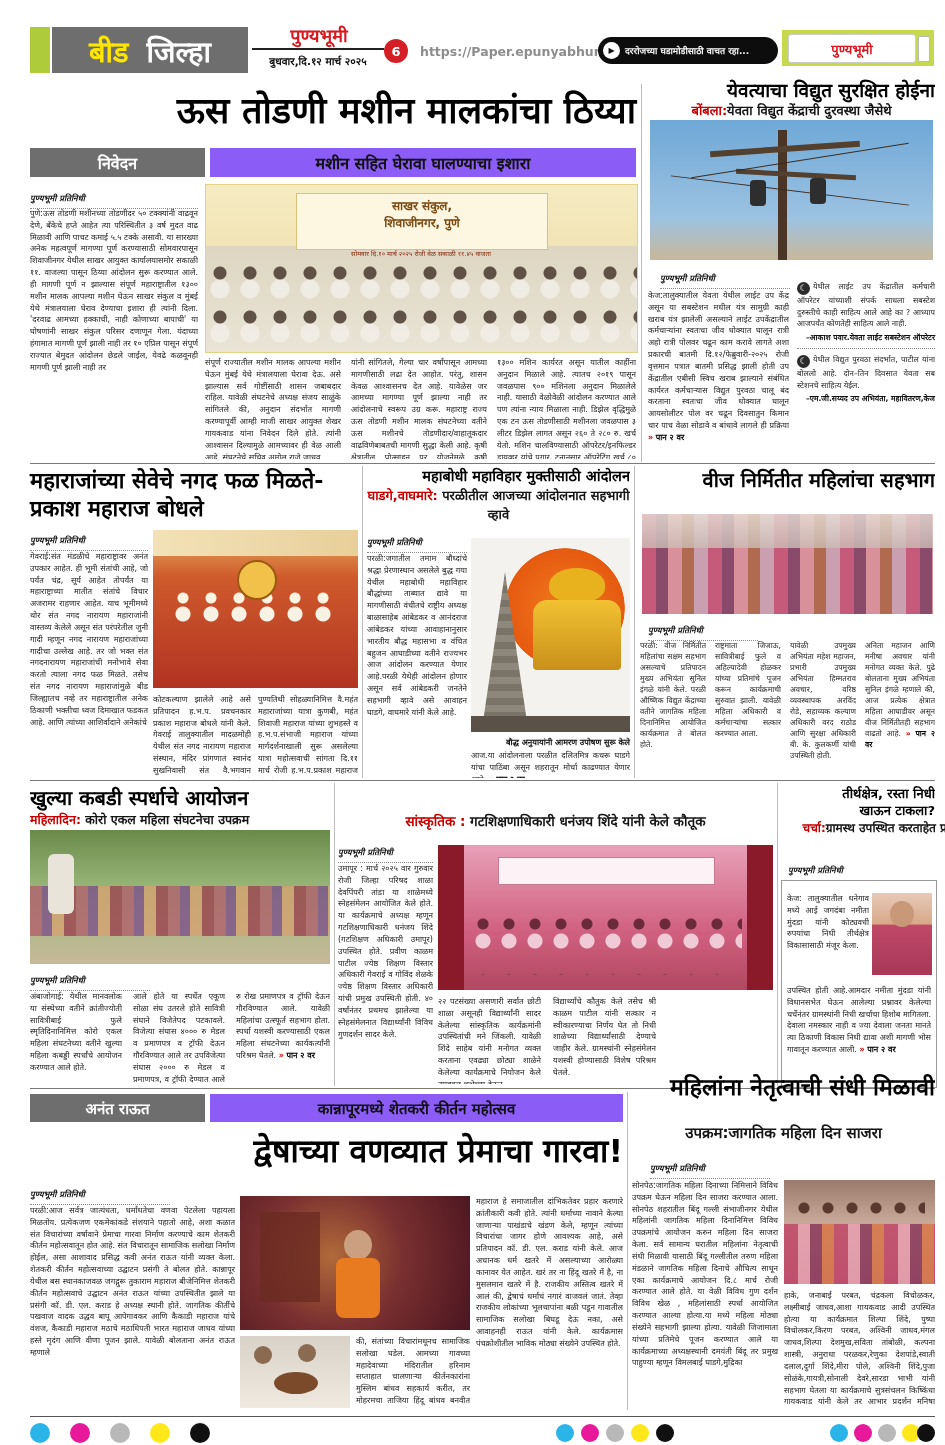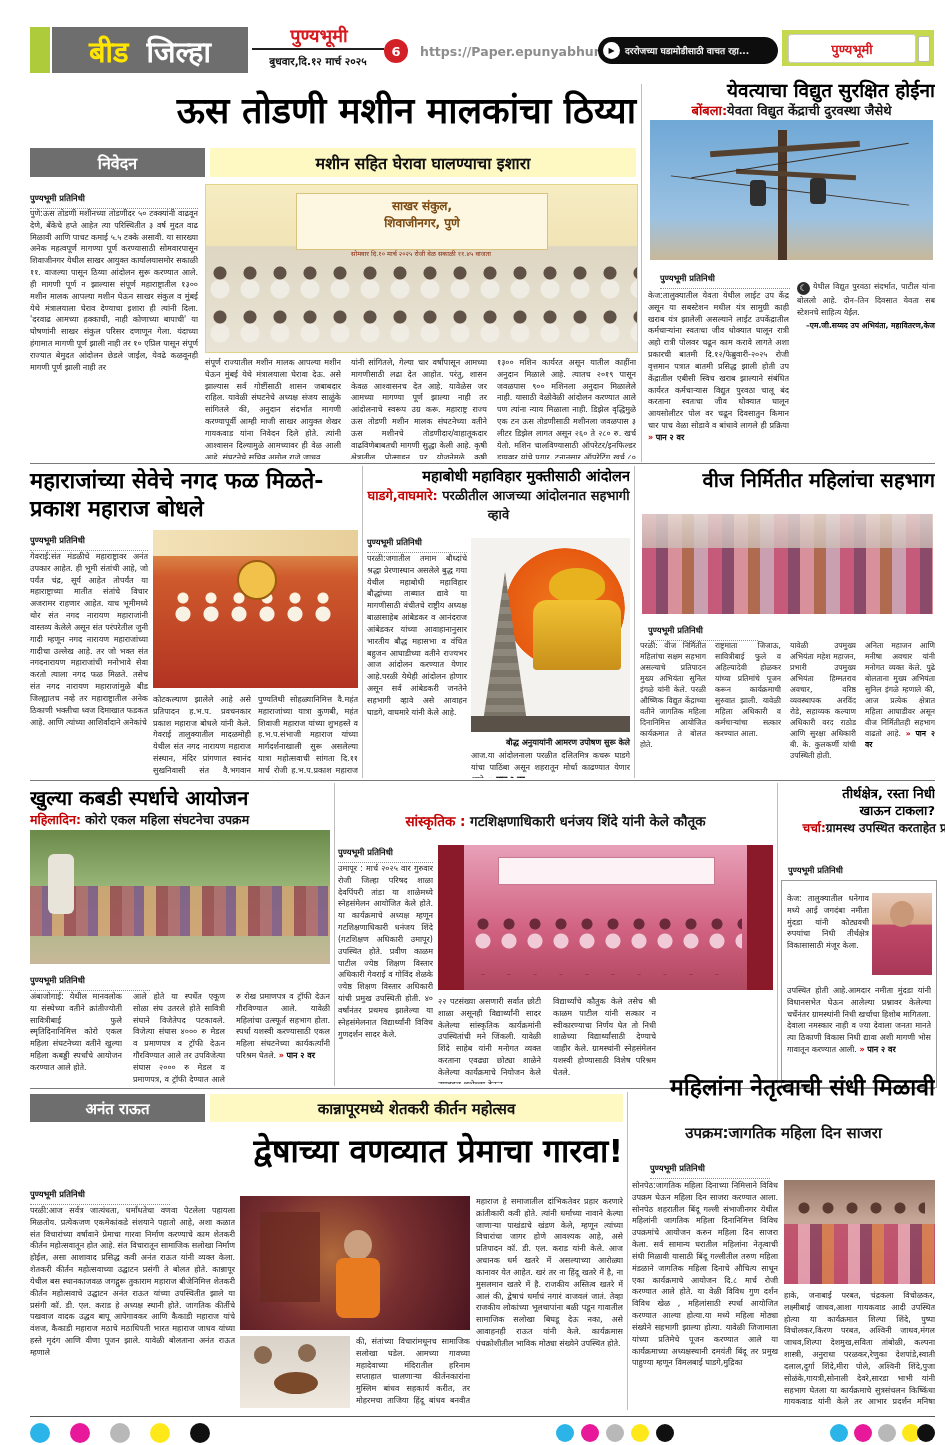--- a/index.html
+++ b/index.html
@@ -7,26 +7,26 @@
         font-family:"DejaVu Sans",sans-serif;overflow:hidden;}
   .abs{position:absolute;}
   .bt{font-size:8px;line-height:1.48;text-align:justify;color:#1c1c1c;overflow:hidden;}
   .bt-sm{font-size:7.6px;line-height:1.45;text-align:justify;color:#1c1c1c;overflow:hidden;}
   .hl{font-weight:800;color:#000;}
   .center{text-align:right;}
   .sub{font-weight:700;color:#151515;text-align:center;}
   .red{color:#c40000;}
   .cont{color:#c40000;font-weight:bold;}
   .contl{font-weight:bold;color:#000;}
-  .byl{font-size:8.3px;font-weight:bold;color:#111;}
+  .byl{font-size:8.3px;font-weight:bold;color:#111;font-style:italic;}
   .byl-wrap{border-bottom:1px dotted #8a8a8a;padding-bottom:3px;margin-bottom:4px;}
   .vline{position:absolute;width:1px;background:#bdbdbd;}
   .hline{position:absolute;height:1px;background:#7a7a7a;}
   .graybox{background:#6e6e6e;color:#fff;display:flex;align-items:center;justify-content:center;font-weight:bold;}
-  .yellowbox{background:#fef9c3;color:#101010;display:flex;align-items:center;justify-content:center;font-weight:bold;}
+  .yellowbox{background:#8b5cf6;color:#101010;display:flex;align-items:center;justify-content:center;font-weight:bold;}
   .ph{position:absolute;overflow:hidden;}
   .dot{position:absolute;border-radius:50%;}
   .qattr{font-size:7.6px;font-weight:bold;text-align:right;color:#111;margin-top:2px;}
   .qtext{font-size:7.8px;line-height:1.5;text-align:justify;color:#1c1c1c;}
   .qblock{border-bottom:1px dotted #8a8a8a;padding:5px 0 6px 0;}
   .moon{display:inline-block;width:13px;height:13px;border-radius:50%;background:#2b2b2b;color:#fff;
         font-size:9px;line-height:13px;text-align:center;margin-right:3px;vertical-align:-2px;}
 </style>
 </head>
 <body>
@@ -93,20 +93,24 @@
     <div style="position:absolute;left:100px;top:60px;width:16px;height:26px;background:#2e2e2e;border-radius:4px;"></div>
     <div style="position:absolute;left:160px;top:58px;width:16px;height:26px;background:#2e2e2e;border-radius:4px;"></div>
   </div>
   <div class="abs" style="left:660px;top:266px;width:130px;">
     <div class="byl-wrap"><span class="byl">पुण्यभूमी प्रतिनिधी</span></div>
   </div>
   <div class="abs bt" style="left:648px;top:290px;width:141px;height:170px;">
     <span>केज:तालुक्यातील येवता येथील लाईट उप केंद्र असून या सबस्टेशन मधील यंत्र सामुग्री काही खराब यंत्र झालेली असल्याने लाईट उपकेंद्रातील कर्मचाऱ्यांना स्वतःचा जीव धोक्यात घालून रात्री अहो रात्री पोलवर चढून काम करावे लागते अशा प्रकारची बातमी दि.१२/फेब्रुवारी-२०२५ रोजी वृत्तमान पत्रात बातमी प्रसिद्ध झाली होती उप केंद्रातील एबीसी स्विच खराब झाल्याने संबंधित कार्यरत कर्मचाऱ्यास विद्युत पुरवठा चालू बंद करताना स्वतःचा जीव धोक्यात घालून आयसोलीटर पोल वर चढून दिवसातुन किमान चार पाच वेळा सोडावे व बांधावे लागले ही प्रक्रिया </span><span class="cont">»</span> <span class="contl">पान २ वर</span>
   </div>
   <div class="abs" style="left:797px;top:276px;width:138px;">
+    <div class="qblock">
+      <div class="qtext"><span class="moon">☾</span><span>येथील लाईट उप केंद्रातील कर्मचारी ऑपरेटर यांच्याशी संपर्क साधला सबस्टेश दुरुस्तीचे काही साहित्य आले आहे का ? आध्याप आजपर्यंत कोणतेही साहित्य आले नाही.</span></div>
+      <div class="qattr">–आकाश पवार.येवता लाईट सबस्टेशन ऑपरेटर</div>
+    </div>
     <div class="qblock" style="border-bottom:none;">
       <div class="qtext"><span class="moon">☾</span><span>येथील विद्युत पुरवठा संदर्भात, पाटील यांना बोललो आहे. दोन–तिन दिवसात येवता सब स्टेशनचे साहित्य येईल.</span></div>
       <div class="qattr">–एम.जी.सय्यद उप अभियंता, महावितरण,केज</div>
     </div>
   </div>
 
   <div class="hline" style="left:30px;top:463px;width:905px;"></div>
 
   <div class="abs hl" style="left:30px;top:467px;width:328px;font-size:22px;line-height:1.25;">महाराजांच्या सेवेचे नगद फळ मिळते-प्रकाश महाराज बोधले</div>
   <div class="abs" style="left:30px;top:528px;width:118px;">

